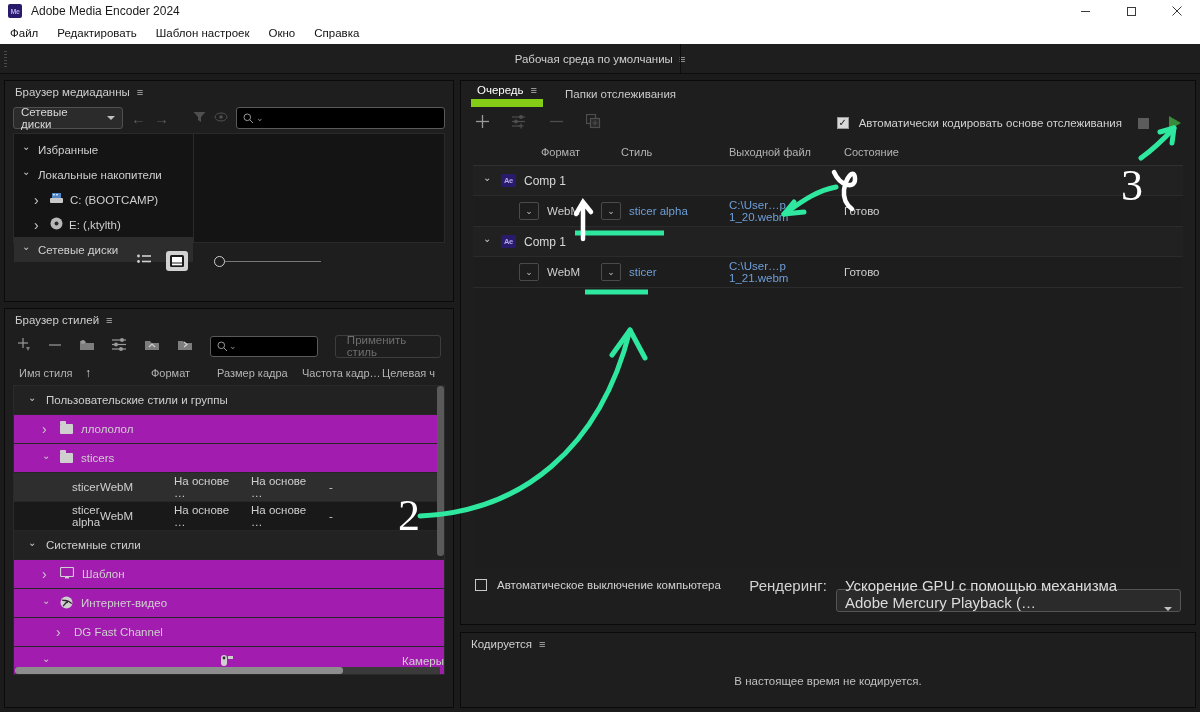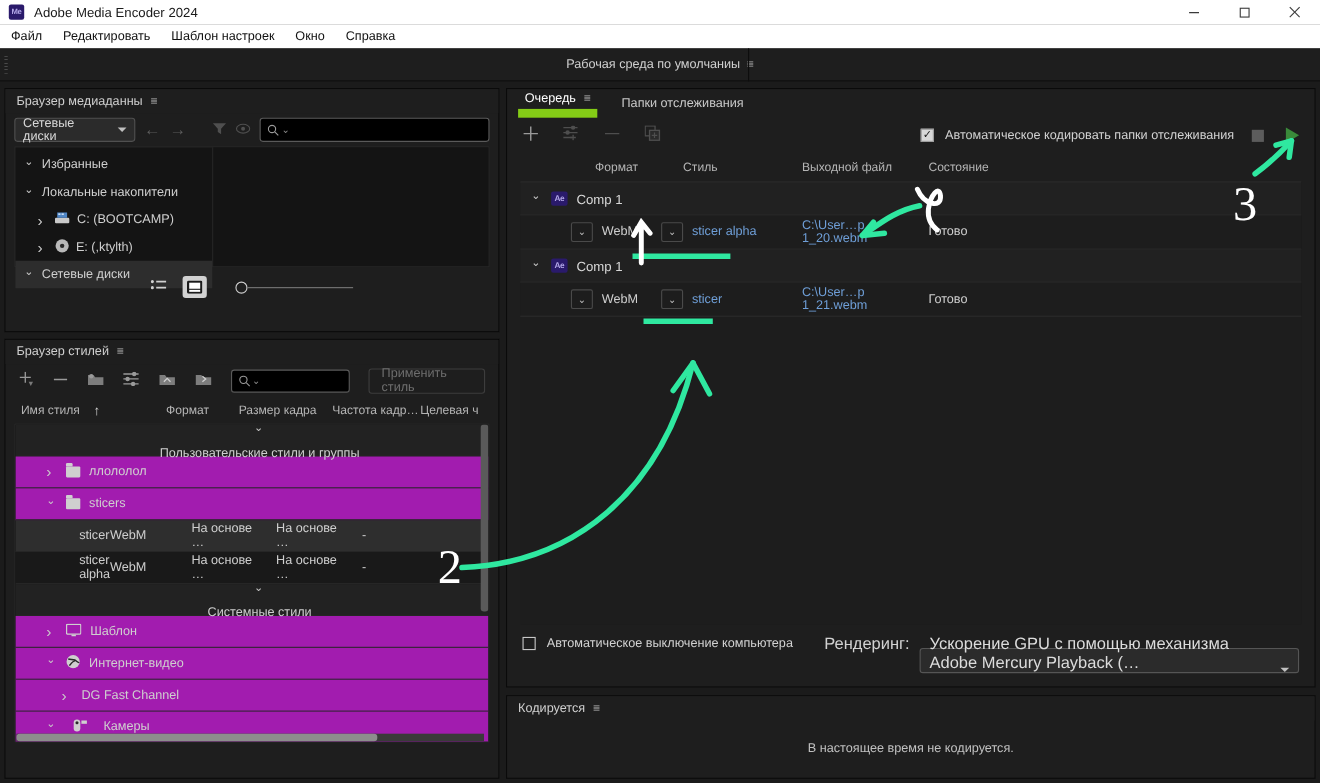--- a/index.html
+++ b/index.html
@@ -86,21 +86,21 @@
   #preset-browser { left:4px; top:308px; width:450px; height:400px; }
   .pb-toolbar { display:flex; align-items:center; height:30px; padding:0 12px; gap:17px; }
   .pb-ic { color:#8d8d8d; font-size:14px; }
   .pb-search { width:120px; height:21px; background:#000; border:1px solid #5a5a5a; border-radius:3px; display:flex; align-items:center; padding:0 6px; font-size:11px; color:#8a8a8a; }
   .apply-btn { margin-left:auto; height:23px; border:1px solid #3d3d3d; border-radius:3px; padding:0 11px;
      display:flex; align-items:center; font-size:11.5px; color:#6e6e6e; }
   .pb-cols { display:flex; height:24px; align-items:center; font-size:11px; color:#b4b4b4; padding-left:14px; }
   .pb-list { margin:0 8px; border:1px solid #2a2a2a; background:#151515; height:290px; position:relative; overflow:hidden; }
   .pb-row { height:29px; display:flex; align-items:center; font-size:11.5px; color:#cfcfcf;
      border-bottom:1px solid #262626; background:#a21caf; }
-  .pb-row.grp { background:#222;flex-direction:column; }
+  .pb-row.grp { background:#222; }
   .pb-row.item { background:#191919; }
   .pb-row.sel { background:#2e2e2e; }
   .folder-ic { width:13px;height:10px;background:#cfcfcf;border-radius:1px;position:relative; }
   .folder-ic::before{content:"";position:absolute;top:-3px;left:0;width:6px;height:3px;background:#cfcfcf;border-radius:1px 1px 0 0;}
   .pb-scroll-v { position:absolute; right:0; top:0; width:7px; height:170px; background:#5a5a5a; border-radius:3px; }
   .pb-scroll-h { position:absolute; left:1px; bottom:0; width:328px; height:7px; background:#8d8d8d; border-radius:3px; }
   .pb-scroll-h-bg { position:absolute; left:1px; bottom:0; width:425px; height:7px; background:#3a3a3a; }
 
   
   #queue-panel { left:460px; top:80px; width:736px; height:545px; }
@@ -403,21 +403,21 @@
               <circle cx="6.5" cy="6.5" r="6" fill="#cfcfcf"></circle>
               <path d="M2 4c2 1 4 0 6 1s3 3 4 2M3 10c2-1 2-4 5-4" fill="none" stroke="#2a2a2a" stroke-width="1.3"></path>
             </svg>
         </span>
         <span>Интернет-видео</span>
       </div>
       <div class="pb-row" style="padding-left:42px;gap:8px;">
         <span class="chev right"></span>
         <span>DG Fast Channel</span>
       </div>
-      <div class="pb-row" style="padding-left:28px;gap:14px;">
+      <div class="pb-row" style="padding-left:28px;gap:14px;justify-content:space-between;">
         <span class="chev down"></span>
         <span>
           <svg width="14" height="13" viewBox="0 0 14 13">
               <rect x="1" y="1" width="6" height="11" rx="3" fill="#cfcfcf"></rect>
               <circle cx="4" cy="4" r="1.4" fill="#2a2a2a"></circle>
               <rect x="8" y="2" width="5" height="3" fill="#cfcfcf"></rect>
             </svg>
         </span>
         <span>Камеры</span>
       </div>
@@ -463,21 +463,21 @@
         <svg width="15" height="15" viewBox="0 0 15 15">
             <rect x="0.5" y="0.5" width="9" height="9" fill="none" stroke="#4e4e4e" stroke-width="1.2"></rect>
             <rect x="4.5" y="4.5" width="9" height="9" fill="#2a2a2a" stroke="#4e4e4e" stroke-width="1.2"></rect>
             <line x1="9" y1="6.5" x2="9" y2="11.5" stroke="#4e4e4e" stroke-width="1.1"></line>
             <line x1="6.5" y1="9" x2="11.5" y2="9" stroke="#4e4e4e" stroke-width="1.1"></line>
           </svg>
       </div>
 
       <div class="q-right">
         <div class="chk"></div>
-        <div class="chk-label">Автоматическое кодировать папки отслеживания</div>
+        <div class="chk-label">Автоматически кодировать основе отслеживания</div>
         <div class="stop-sq" style="margin-left:6px;"></div>
         <div class="play-tri" style="margin-left:10px;"></div>
       </div>
     </div>
 
     <div class="q-cols">
       <div style="width:80px"></div>
       <div style="width:80px">Формат</div>
       <div style="width:108px">Стиль</div>
       <div style="width:115px">Выходной файл</div>

